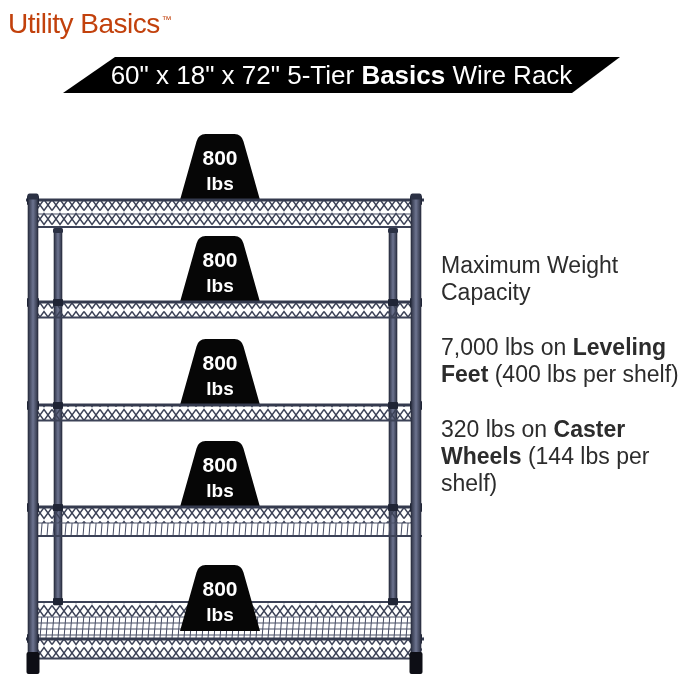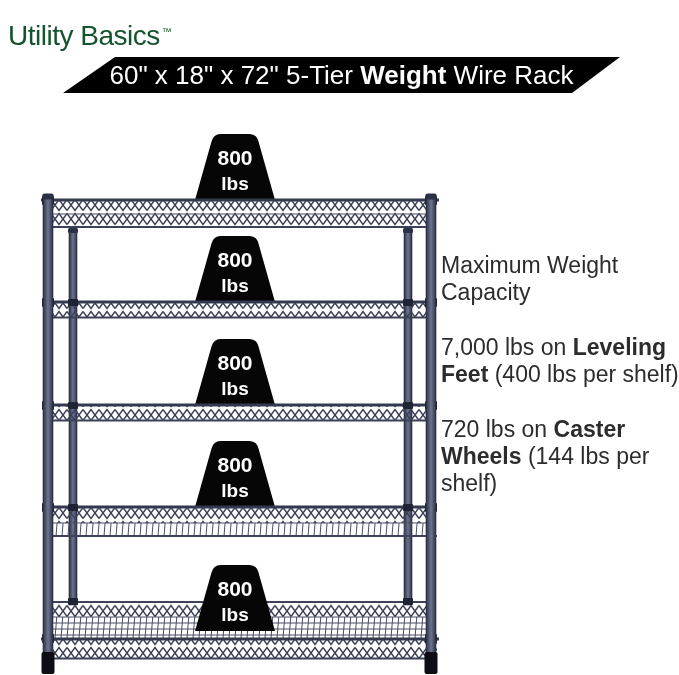--- a/index.html
+++ b/index.html
@@ -1,33 +1,33 @@
 <!DOCTYPE html>
 <html><head>
 <meta charset="utf-8">
 <style>
   html,body{margin:0;padding:0;background:#ffffff;}
   body{width:679px;height:675px;overflow:hidden;position:relative;
        font-family:"Liberation Sans",sans-serif;}
 
   
-  .logo{position:absolute;left:8px;top:20px;font-size:28px;letter-spacing:-0.5px;
-        color:#14532d;font-weight:400;}
+  .logo{position:absolute;left:8px;top:8px;font-size:28px;letter-spacing:-0.5px;
+        color:#c2410c;font-weight:400;}
   .logo sup{font-size:10px;vertical-align:super;letter-spacing:0;margin-left:2px;}
 
   
   .banner{position:absolute;left:63px;top:57px;width:557px;height:36px;
           background:#000000;
           clip-path:polygon(52px 0, 100% 0, calc(100% - 48px) 100%, 0 100%);
           display:flex;align-items:center;justify-content:center;}
   .banner-text{color:#ffffff;font-size:26px;font-weight:500;white-space:nowrap;}
   .banner-text b{font-weight:800;}
 
   
-  .rack-wrap{position:absolute;left:35px;top:128px;width:410px;height:547px;text-align:right;}
+  .rack-wrap{position:absolute;left:20px;top:128px;width:410px;height:547px;text-align:right;}
   .wshape{fill:#060606;}
   .wnum{font:800 21px "Liberation Sans",sans-serif;fill:#ffffff;text-anchor:middle;}
   .wunit{font:800 19px "Liberation Sans",sans-serif;fill:#ffffff;text-anchor:middle;}
   .rail3{stroke:#343a4e;stroke-width:3;fill:none;}
   .rail2{stroke:#3c4257;stroke-width:2;fill:none;}
   .rail1{stroke:#4a5166;stroke-width:1.2;fill:none;}
   .collar{fill:#1f2435;}
   .capblk{fill:#2b3144;}
 
   
@@ -39,21 +39,21 @@
 </style>
 </head>
 <body>
 
 <div class="logo">
   <span>Utility Basics</span><sup>™</sup>
 </div>
 
 <div class="banner">
   <div class="banner-text">
-    <span>60" x 18" x 72" 5-Tier </span><b>Weight</b><span> Wire Rack</span>
+    <span>60" x 18" x 72" 5-Tier </span><b>Basics</b><span> Wire Rack</span>
   </div>
 </div>
 
 <div class="rack-wrap">
 <svg width="410" height="547" viewBox="0 0 410 547" xmlns="http://www.w3.org/2000/svg">
   <defs>
     <linearGradient id="postGrad" x1="0" y1="0" x2="1" y2="0">
       <stop offset="0" stop-color="#2c3143"></stop>
       <stop offset="0.5" stop-color="#6d7490"></stop>
       <stop offset="1" stop-color="#2c3143"></stop>
@@ -171,14 +171,14 @@
     <rect class="capblk" x="390.5" y="65.5" width="11" height="6" rx="2"></rect>
     <rect x="6.5" y="524" width="13" height="22" rx="2" fill="#0d0e15"></rect>
     <rect x="389.5" y="524" width="13" height="22" rx="2" fill="#0d0e15"></rect>
   </g>
 </svg>
 </div>
 
 <div class="specs">
   <p>Maximum Weight Capacity</p>
   <p><span>7,000 lbs on </span><b>Leveling Feet</b><span> (400 lbs per shelf)</span></p>
-  <p><span>720 lbs on </span><b>Caster Wheels</b><span> (144 lbs per shelf)</span></p>
+  <p><span>320 lbs on </span><b>Caster Wheels</b><span> (144 lbs per shelf)</span></p>
 </div>
 
 </body></html>

